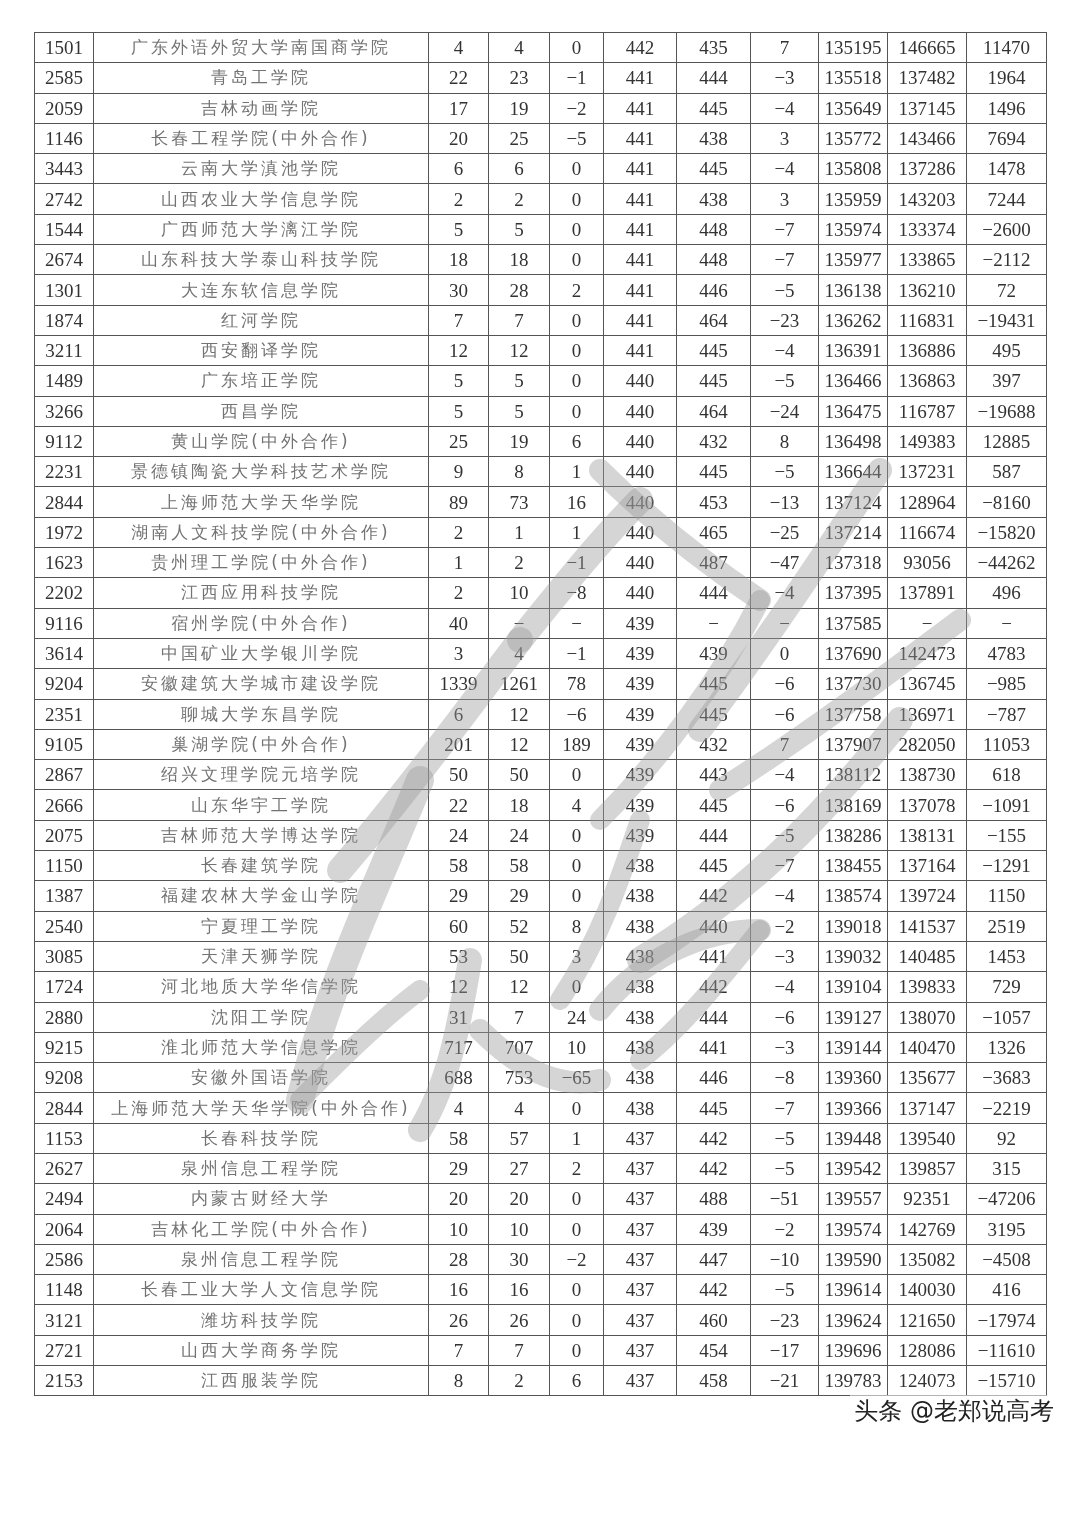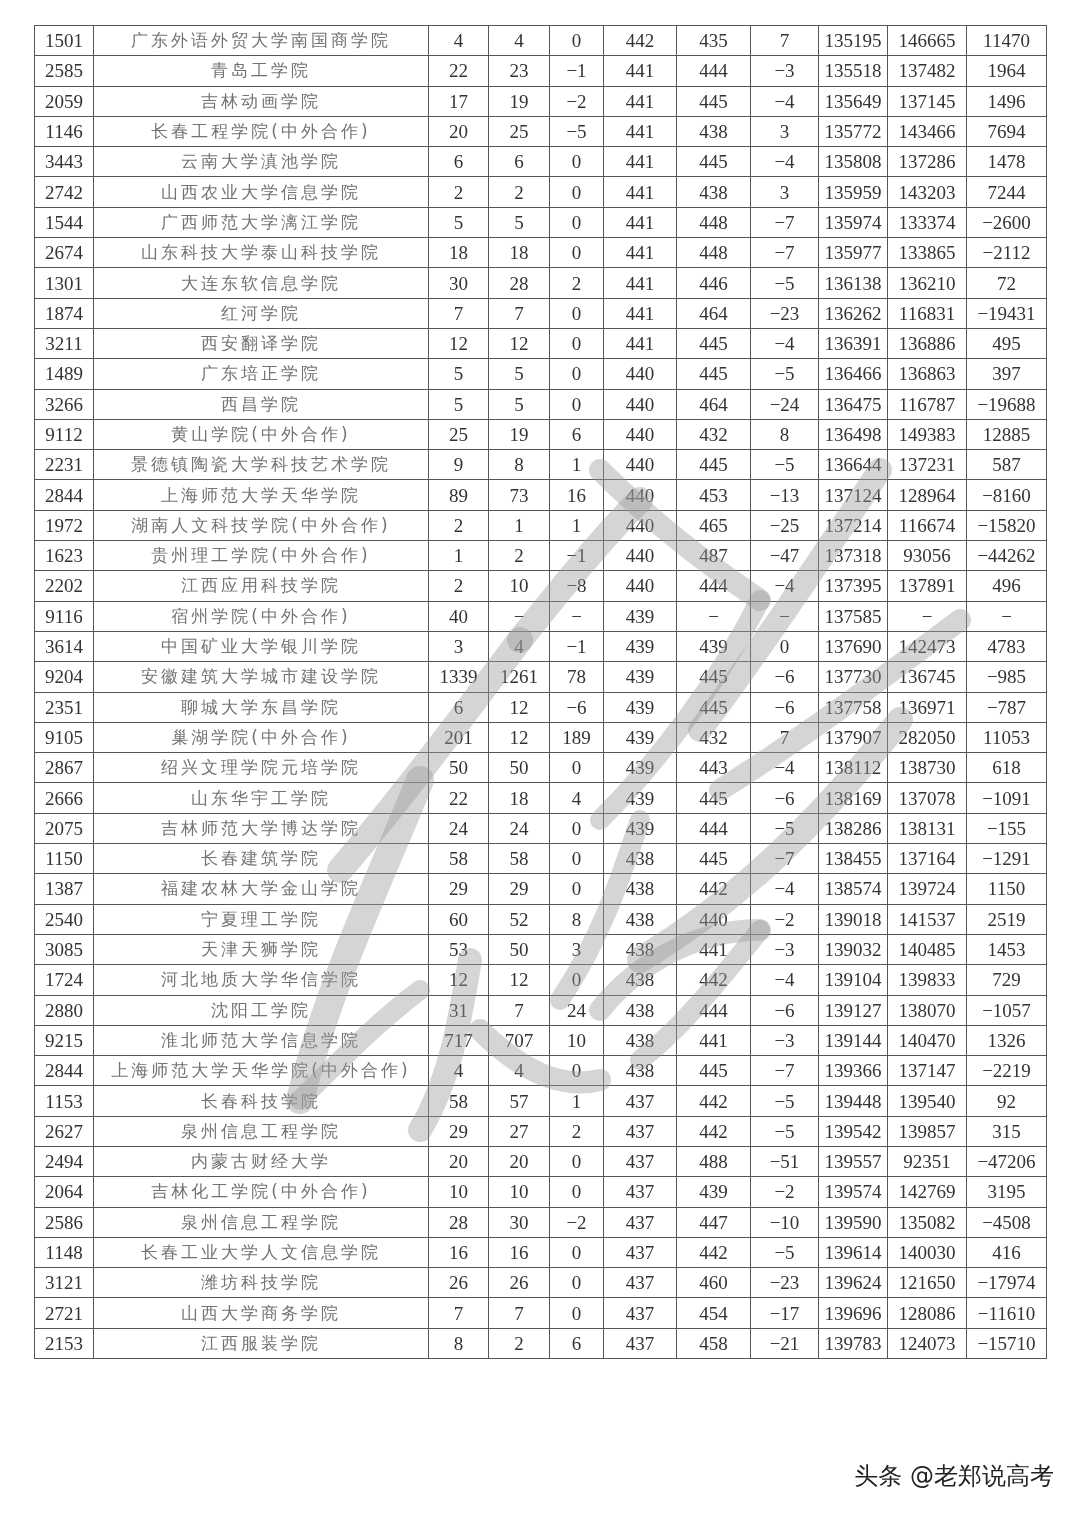--- a/index.html
+++ b/index.html
@@ -1,25 +1,25 @@
 <!DOCTYPE html>
 <html><head>
 <meta charset="utf-8">
 <style>
   html, body { margin:0; padding:0; background:#ffffff; }
   body { width:1080px; height:1527px; position:relative; overflow:hidden;
          font-family:"DejaVu Serif","Liberation Serif",serif; color:#222; }
   .table-wrap { position:absolute; left:34px; top:25px; width:1012px; }
-  table { border-collapse:collapse; width:1012px; table-layout:fixed; }
+  table { border-collapse:collapse; width:1012px; table-layout:fixed;margin-top:7px; }
   td { border:1.3px solid #555; height:29.3px; padding:0; text-align:center;
        font-size:18px; line-height:29px; white-space:nowrap; overflow:hidden; }
   td.name { font-family:"DejaVu Sans","Liberation Sans",sans-serif; font-size:17px; letter-spacing:3px; color:#737373; }
   td.num { font-family:"Liberation Serif","DejaVu Serif",serif; font-size:19px; color:#333; }
   .watermark { position:absolute; left:0; top:0; width:1080px; height:1527px; pointer-events:none; }
-  .footer-mark { position:absolute; right:22px; top:1460px; font-family:"DejaVu Sans","Liberation Sans",sans-serif;
+  .footer-mark { position:absolute; right:22px; top:1395px; font-family:"DejaVu Sans","Liberation Sans",sans-serif;
        font-size:24px; color:#222; background:rgba(255,255,255,0.55); padding:0 4px;text-align:right; }
 </style>
 </head>
 <body>
 
 <div class="table-wrap">
   <table>
     <colgroup>
       <col style="width:59px">
         <col style="width:335px">
@@ -468,20 +468,33 @@
           <td class="name">淮北师范大学信息学院</td>
           <td class="num">717</td>
           <td class="num">707</td>
           <td class="num">10</td>
           <td class="num">438</td>
           <td class="num">441</td>
           <td class="num">−3</td>
           <td class="num">139144</td>
           <td class="num">140470</td>
           <td class="num">1326</td>
+        </tr>
+        <tr>
+          <td class="num">9208</td>
+          <td class="name">安徽外国语学院</td>
+          <td class="num">688</td>
+          <td class="num">753</td>
+          <td class="num">−65</td>
+          <td class="num">438</td>
+          <td class="num">446</td>
+          <td class="num">−8</td>
+          <td class="num">139360</td>
+          <td class="num">135677</td>
+          <td class="num">−3683</td>
         </tr>
         <tr>
           <td class="num">2844</td>
           <td class="name">上海师范大学天华学院(中外合作)</td>
           <td class="num">4</td>
           <td class="num">4</td>
           <td class="num">0</td>
           <td class="num">438</td>
           <td class="num">445</td>
           <td class="num">−7</td>

